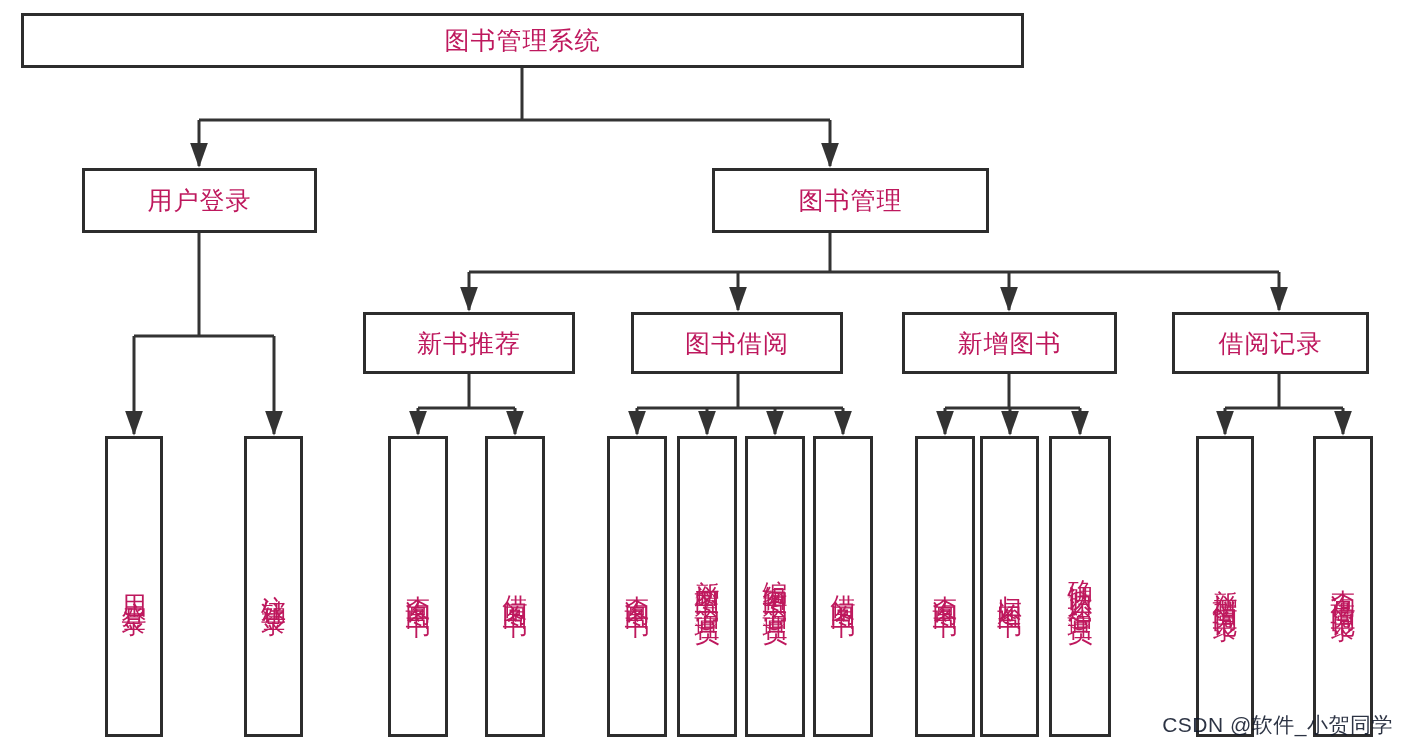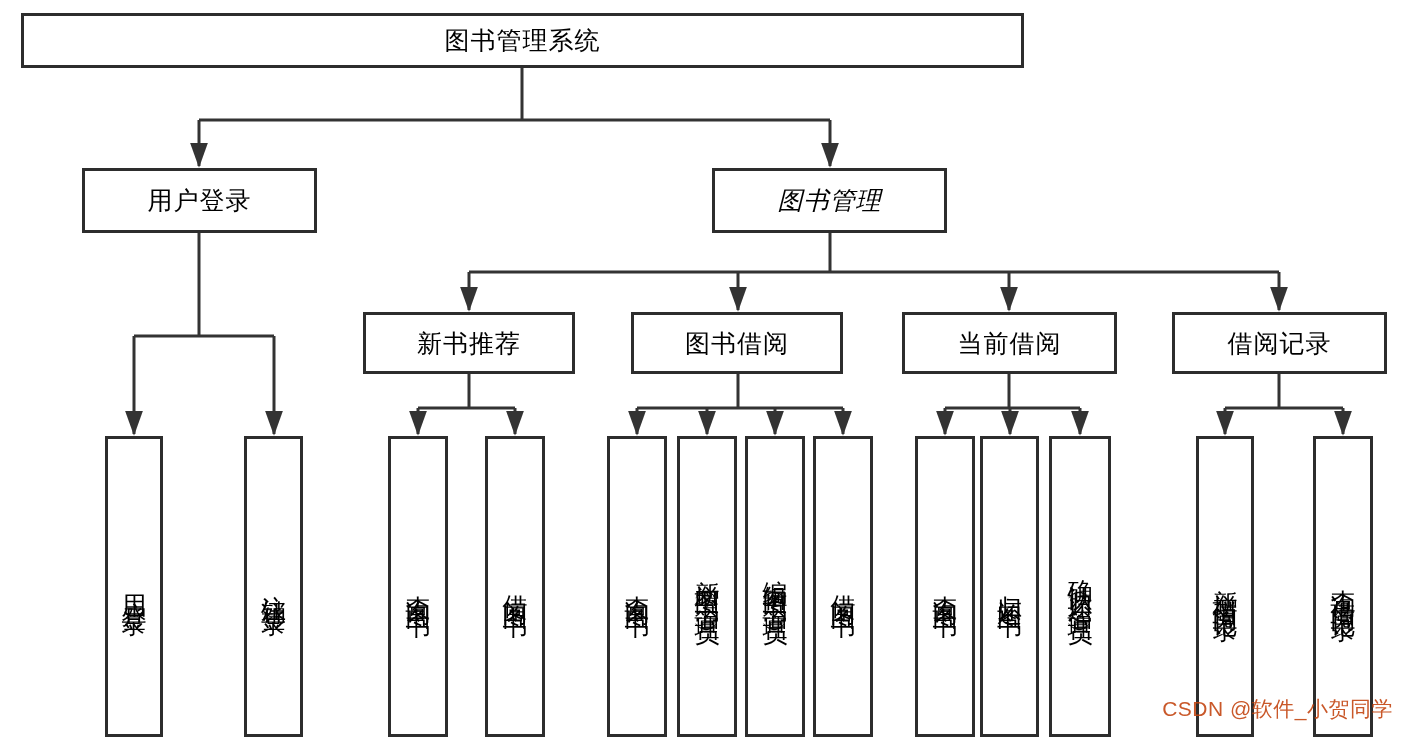--- a/index.html
+++ b/index.html
@@ -28,41 +28,41 @@
     stroke-width: 3;
   }
   .node {
     position: absolute;
     box-sizing: border-box;
     border: 3px solid #2d2d2d;
     background: #ffffff;
     display: flex;
     align-items: center;
     justify-content: center;
-    color: #000000;
+    color: #be185d;
   }
   .node .hlabel {
     font-size: 25px;
     letter-spacing: 1px;
     white-space: nowrap;
   }
   .node .vlabel {
     writing-mode: vertical-rl;
     text-orientation: mixed;
     font-size: 25px;
     letter-spacing: 6px;
     line-height: 1;
     white-space: nowrap;
   }
   .watermark {
     position: absolute;
     right: 12px;
-    bottom: 24px;
+    bottom: 8px;
     font-size: 21px;
-    color: #c2410c;
+    color: #0f172a;
     opacity: 0.88;
     letter-spacing: 0.5px;
     white-space: nowrap;
     z-index: 5;
     pointer-events: none;
   }
 </style>
 </head>
 <body>
 
@@ -123,34 +123,34 @@
     </g>
   </svg>
 
   <div class="node" style="left:21px; top:13px; width:1003px; height:55px;">
     <span class="hlabel">图书管理系统</span>
   </div>
 
   <div class="node" style="left:82px; top:168px; width:235px; height:65px;">
     <span class="hlabel">用户登录</span>
   </div>
-  <div class="node" style="left:712px; top:168px; width:235px; height:65px;font-style:italic;">
+  <div class="node" style="left:712px; top:168px; width:277px; height:65px;">
     <span class="hlabel">图书管理</span>
   </div>
 
   <div class="node" style="left:363px; top:312px; width:212px; height:62px;justify-content:center;">
     <span class="hlabel">新书推荐</span>
   </div>
   <div class="node" style="left:631px; top:312px; width:212px; height:62px;text-align:right;">
     <span class="hlabel">图书借阅</span>
   </div>
   <div class="node" style="left:902px; top:312px; width:215px; height:62px;">
-    <span class="hlabel">当前借阅</span>
+    <span class="hlabel">新增图书</span>
   </div>
-  <div class="node" style="left:1172px; top:312px; width:215px; height:62px;">
+  <div class="node" style="left:1172px; top:312px; width:197px; height:62px;">
     <span class="hlabel">借阅记录</span>
   </div>
 
   <div class="node" style="left:105px; top:436px; width:58px; height:301px;">
     <span class="vlabel">用户登录</span>
   </div>
   <div class="node" style="left:244px; top:436px; width:59px; height:301px;">
     <span class="vlabel">注销登录</span>
   </div>
 

